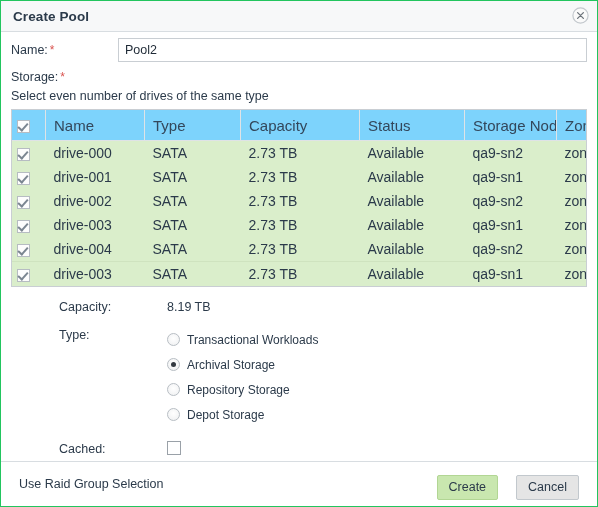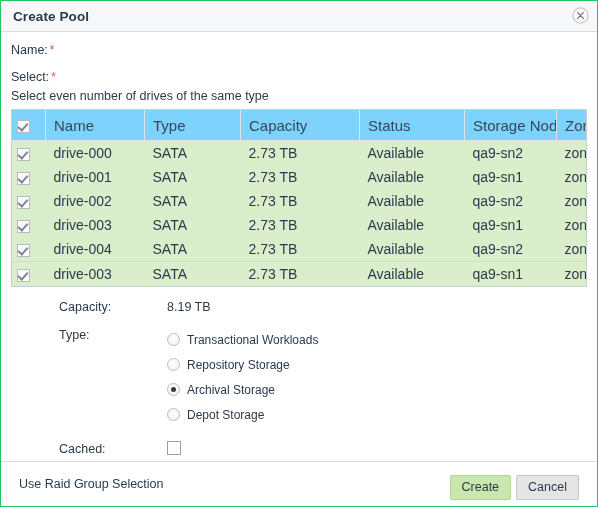--- a/index.html
+++ b/index.html
@@ -223,21 +223,21 @@
     display: flex;
     align-items: center;
     padding: 0 18px;
     background: #ffffff;
   }
   .raid-link {
     font-size: 12.5px;
     color: #2b3a4a;
     cursor: pointer;
   }
-  .btns { margin-left: auto; display: flex; gap: 5px; margin-top: 7px; }
+  .btns { margin-left: auto; display: flex; gap: 18px; margin-top: 7px; }
   .btn {
     font-family: "Liberation Sans", sans-serif;
     font-size: 12.5px;
     color: #2b3a4a;
     height: 25px;
     min-width: 59px;
     padding: 0 11px;
     box-sizing: border-box;
     border: 1px solid #c2c8cd;
     background: #e5e5e5;
@@ -264,25 +264,26 @@
       </svg>
     </span>
   </div>
 
   <div class="body">
 
     <div class="field-row">
       <div class="field-label">
         <span>Name:</span><span class="req">*</span>
       </div>
+      <input class="name-input" type="text" value="Pool2" style="">
     </div>
 
     <div class="drives-label-row">
       <div class="field-label">
-        <span>Select:</span><span class="req">*</span>
+        <span>Storage:</span><span class="req">*</span>
       </div>
     </div>
 
     <div class="hint">Select even number of drives of the same type</div>
 
     <div class="table-wrap">
       <table class="drives">
         <thead>
           <tr>
             <th class="col-check">
@@ -363,26 +364,26 @@
       </div>
 
       <div class="lrow">
         <div class="llabel">Type:</div>
         <div class="radio-list">
           <div class="radio-item">
             <span class="radio"></span>
             <span class="radio-label">Transactional Workloads</span>
           </div>
           <div class="radio-item">
+            <span class="radio sel"></span>
+            <span class="radio-label">Archival Storage</span>
+          </div>
+          <div class="radio-item">
             <span class="radio"></span>
             <span class="radio-label">Repository Storage</span>
-          </div>
-          <div class="radio-item">
-            <span class="radio sel"></span>
-            <span class="radio-label">Archival Storage</span>
           </div>
           <div class="radio-item">
             <span class="radio"></span>
             <span class="radio-label">Depot Storage</span>
           </div>
         </div>
       </div>
 
       <div class="lrow" style="margin-top:14px;">
         <div class="llabel">Cached:</div>

